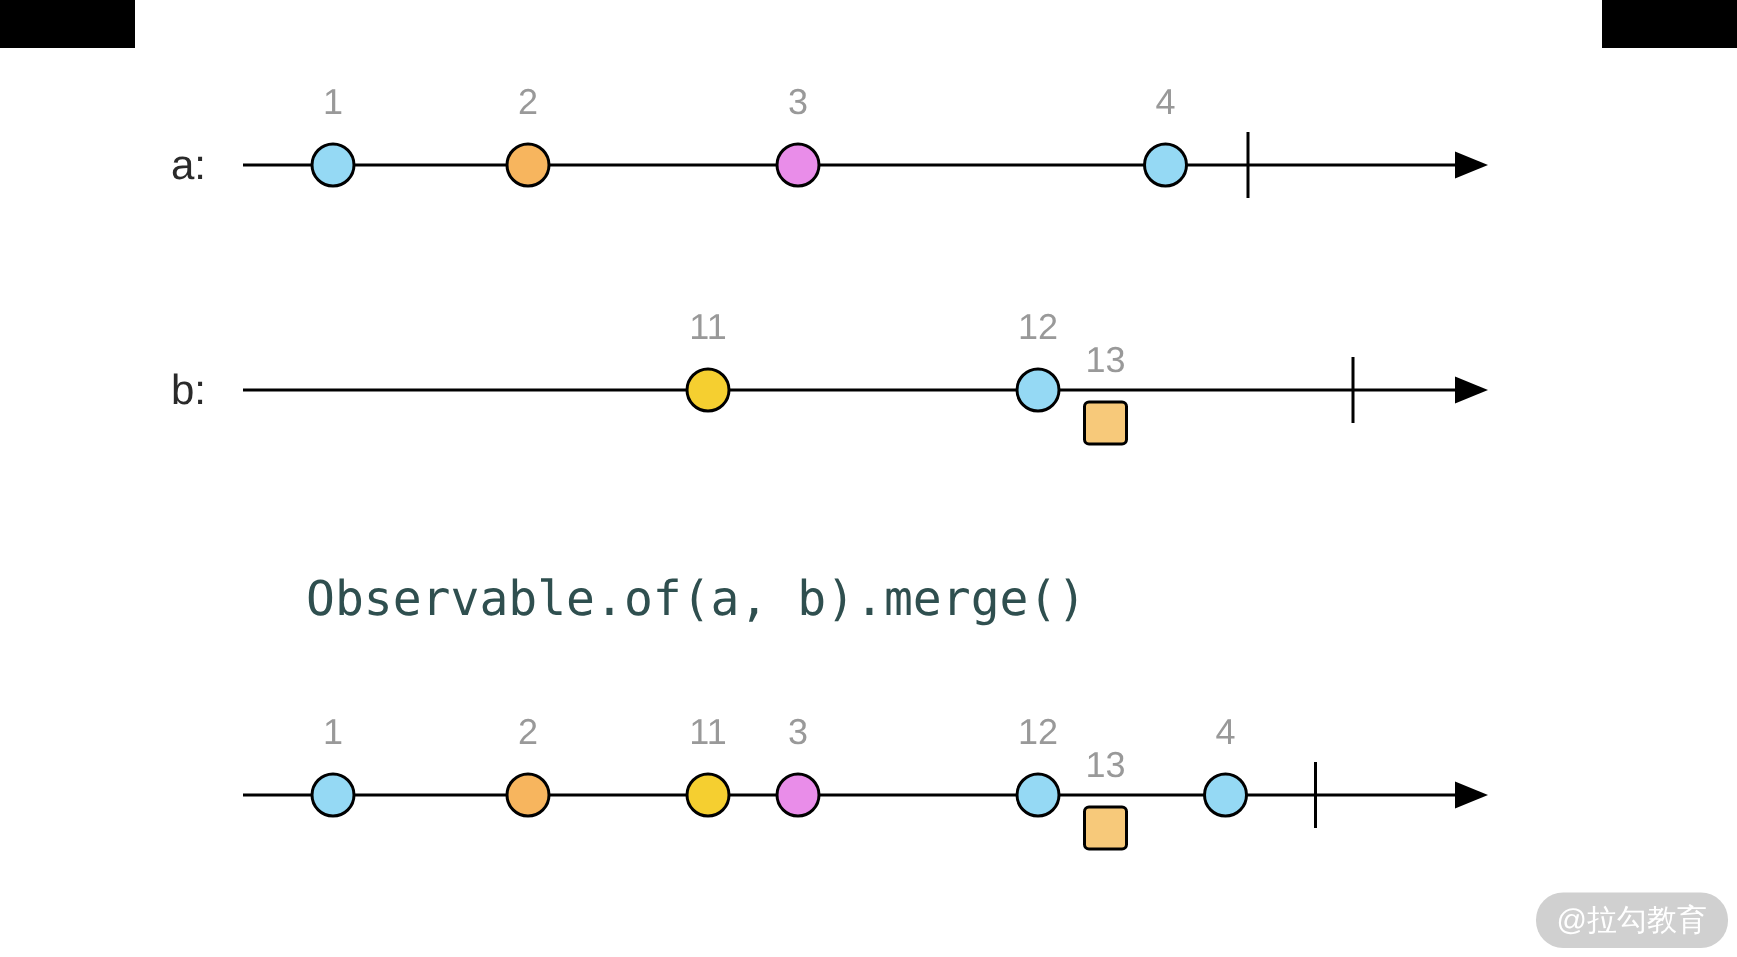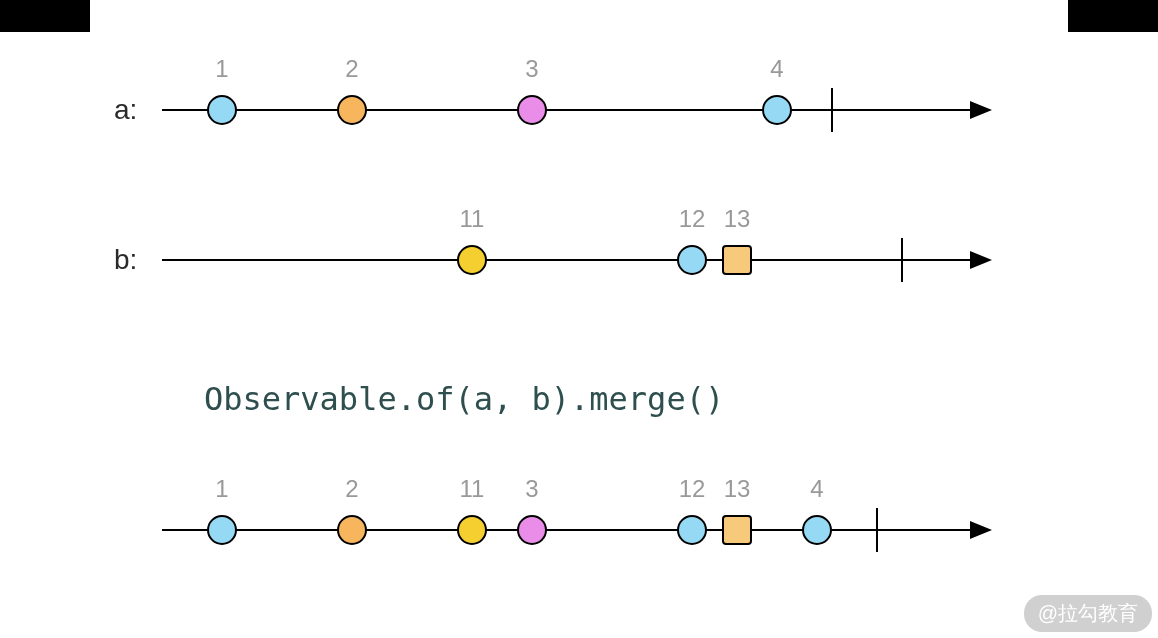--- a/index.html
+++ b/index.html
@@ -72,20 +72,21 @@
     position: absolute;
     top: 50%;
     transform: translate(-50%, -50%);
     width: 30px;
     height: 30px;
     border: 2px solid #000;
     border-radius: 50%;
   }
   .marble.square {
     border-radius: 4px;
+    margin-top: 22px;
   }
   .marble-label {
     position: absolute;
     bottom: 40px;
     left: 50%;
     transform: translateX(-50%);
     font-size: 24px;
     color: #999;
     white-space: nowrap;
   }

